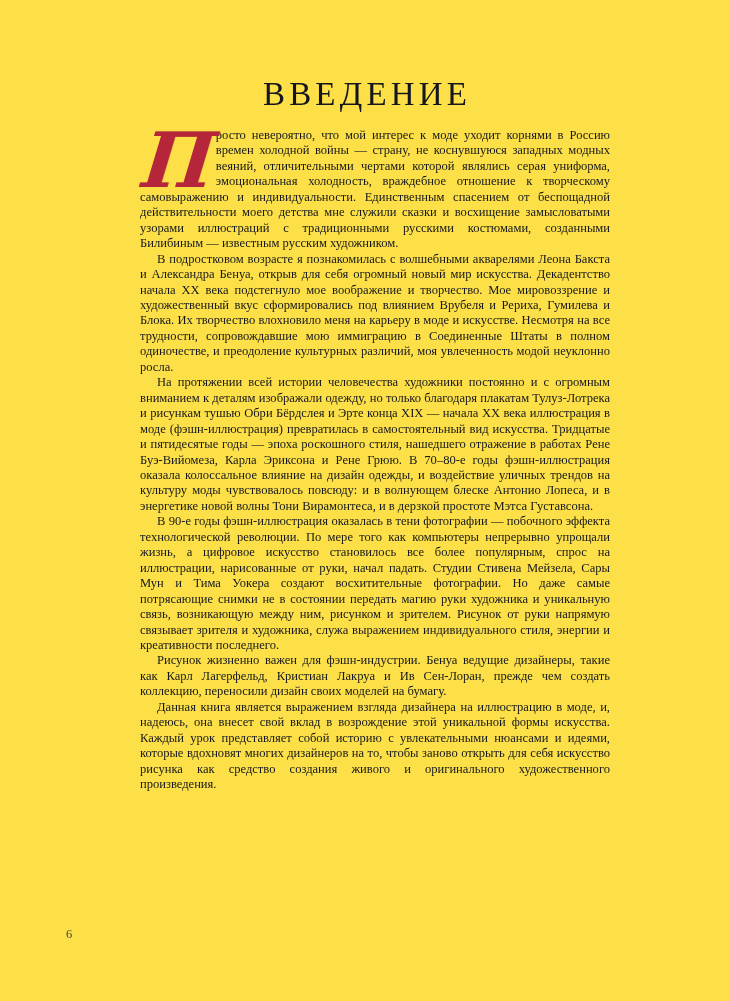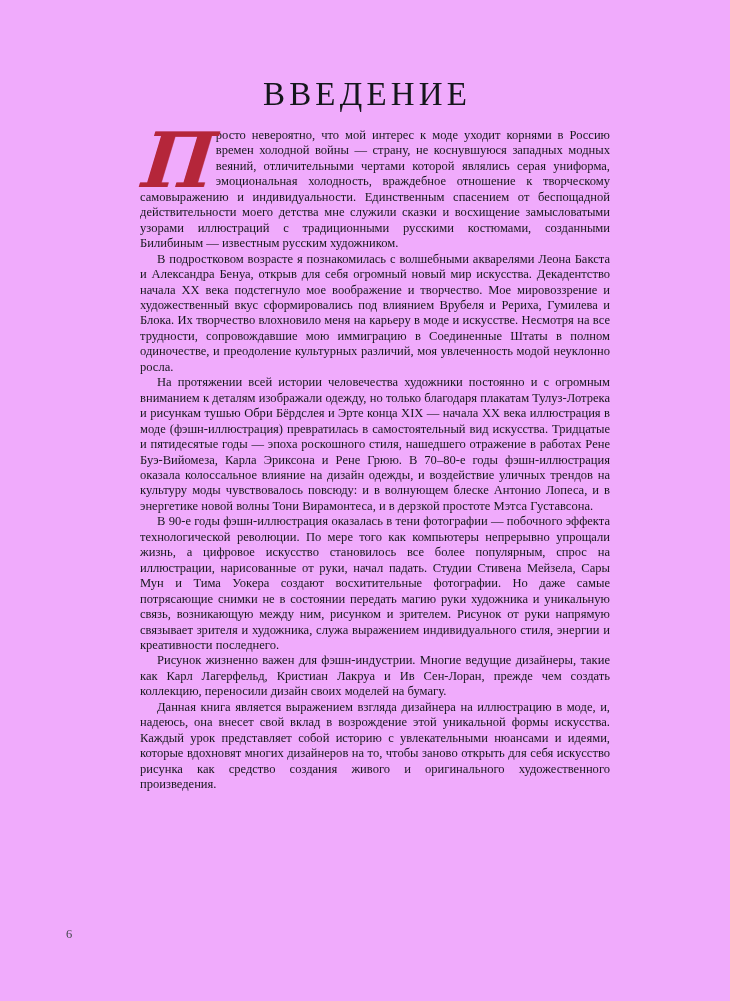--- a/index.html
+++ b/index.html
@@ -14,21 +14,21 @@
     position: relative;
     overflow: hidden;
     font-family: "Liberation Serif", "DejaVu Serif", serif;
     color: #111318;
     -webkit-font-smoothing: antialiased;
   }
 
   .page {
     position: absolute;
     inset: 0;
-    background: #f0abfc;
+    background: #fde047;
   }
 
   
   .chapter-title {
     position: absolute;
     left: 0;
     right: 0;
     top: 54px;
     text-align: center;
     font-family: "Liberation Serif", "DejaVu Serif", serif;
@@ -103,21 +103,21 @@
   <div class="text-column">
 
     <p class="para-first"><span class="dropcap">П</span><span>росто невероятно, что мой интерес к моде уходит корнями в Россию времен холодной войны — страну, не коснувшуюся западных модных веяний, отличительными чертами которой являлись серая униформа, эмоциональная холодность, враждебное отношение к творческому самовыражению и индивидуальности. Единственным спасением от беспощадной действительности моего детства мне служили сказки и восхищение замысловатыми узорами иллюстраций с традиционными русскими костюмами, созданными Билибиным — известным русским художником.</span></p>
 
     <p><span>В подростковом возрасте я познакомилась с волшебными акварелями Леона Бакста и Александра Бенуа, открыв для себя огромный новый мир искусства. Декадентство начала XX века подстегнуло мое воображение и творчество. Мое мировоззрение и художественный вкус сформировались под влиянием Врубеля и Рериха, Гумилева и Блока. Их творчество влохновило меня на карьеру в моде и искусстве. Несмотря на все трудности, сопровождавшие мою иммиграцию в Соединенные Штаты в полном одиночестве, и преодоление культурных различий, моя увлеченность модой неуклонно росла.</span></p>
 
     <p><span>На протяжении всей истории человечества художники постоянно и с огромным вниманием к деталям изображали одежду, но только благодаря плакатам Тулуз-Лотрека и рисункам тушью Обри Бёрдслея и Эрте конца XIX — начала XX века иллюстрация в моде (фэшн-иллюстрация) превратилась в самостоятельный вид искусства. Тридцатые и пятидесятые годы — эпоха роскошного стиля, нашедшего отражение в работах Рене Буэ-Вийомеза, Карла Эриксона и Рене Грюю. В 70–80-е годы фэшн-иллюстрация оказала колоссальное влияние на дизайн одежды, и воздействие уличных трендов на культуру моды чувствовалось повсюду: и в волнующем блеске Антонио Лопеса, и в энергетике новой волны Тони Вирамонтеса, и в дерзкой простоте Мэтса Густавсона.</span></p>
 
     <p><span>В 90-е годы фэшн-иллюстрация оказалась в тени фотографии — побочного эффекта технологической революции. По мере того как компьютеры непрерывно упрощали жизнь, а цифровое искусство становилось все более популярным, спрос на иллюстрации, нарисованные от руки, начал падать. Студии Стивена Мейзела, Сары Мун и Тима Уокера создают восхитительные фотографии. Но даже самые потрясающие снимки не в состоянии передать магию руки художника и уникальную связь, возникающую между ним, рисунком и зрителем. Рисунок от руки напрямую связывает зрителя и художника, служа выражением индивидуального стиля, энергии и креативности последнего.</span></p>
 
-    <p><span>Рисунок жизненно важен для фэшн-индустрии. Многие ведущие дизайнеры, такие как Карл Лагерфельд, Кристиан Лакруа и Ив Сен-Лоран, прежде чем создать коллекцию, переносили дизайн своих моделей на бумагу.</span></p>
+    <p><span>Рисунок жизненно важен для фэшн-индустрии. Бенуа ведущие дизайнеры, такие как Карл Лагерфельд, Кристиан Лакруа и Ив Сен-Лоран, прежде чем создать коллекцию, переносили дизайн своих моделей на бумагу.</span></p>
 
     <p><span>Данная книга является выражением взгляда дизайнера на иллюстрацию в моде, и, надеюсь, она внесет свой вклад в возрождение этой уникальной формы искусства. Каждый урок представляет собой историю с увлекательными нюансами и идеями, которые вдохновят многих дизайнеров на то, чтобы заново открыть для себя искусство рисунка как средство создания живого и оригинального художественного произведения.</span></p>
 
   </div>
 
   <div class="folio">6</div>
 
 </div>
 
 </body></html>

